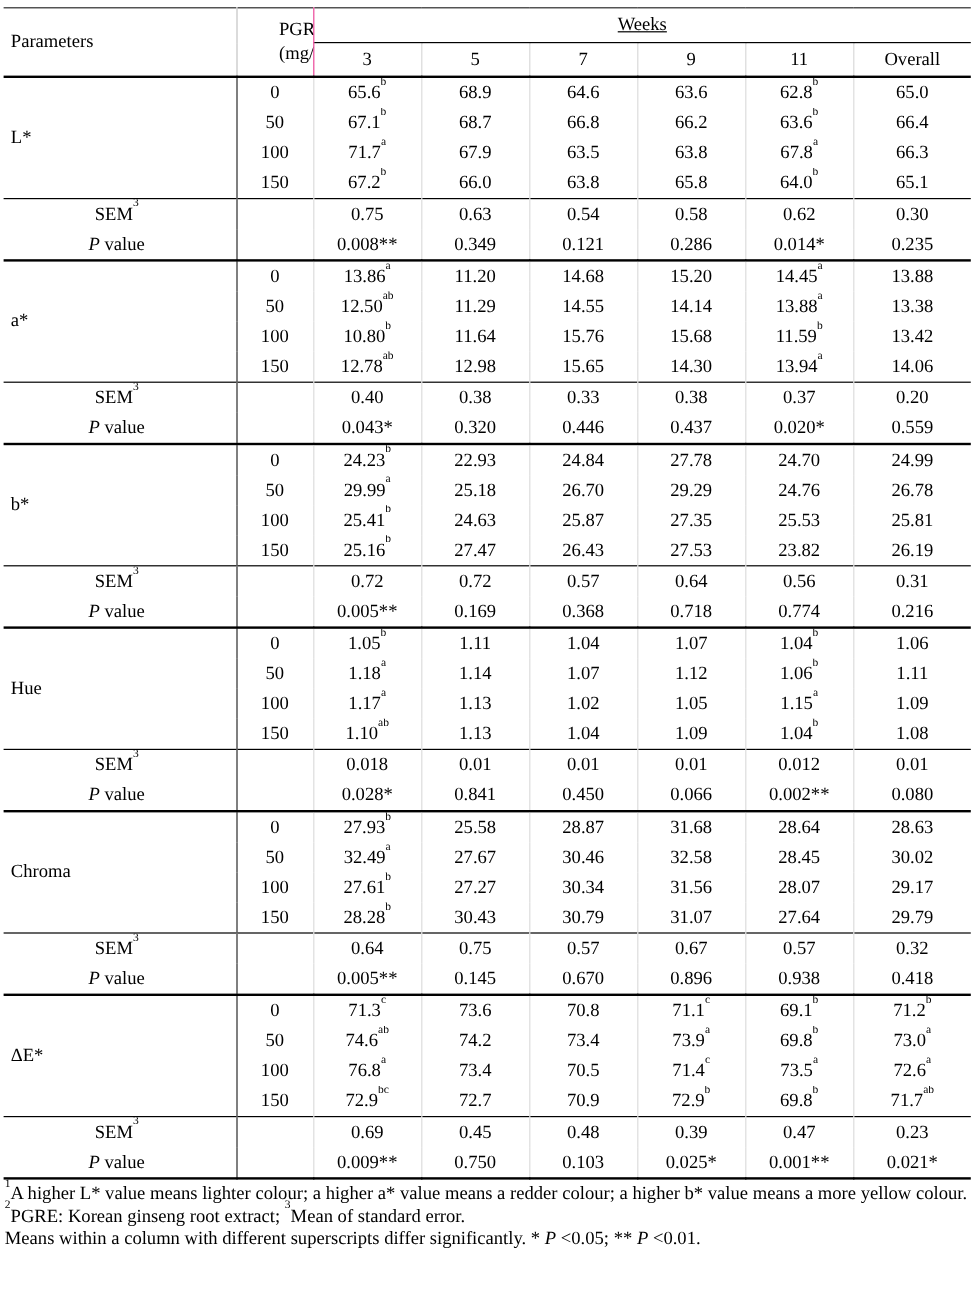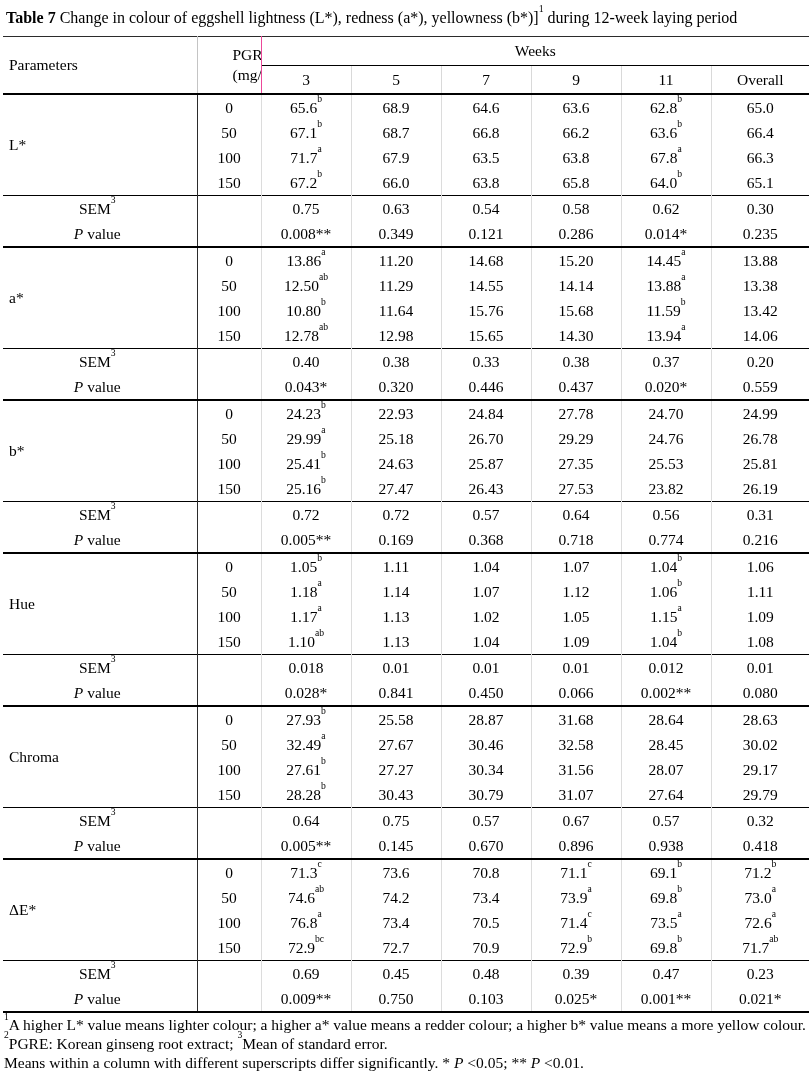--- a/index.html
+++ b/index.html
@@ -56,21 +56,21 @@
   th.h-parameters {
     text-align: left;
     padding-left: 6px;
     border-right: 1px solid #c4c4c4;
   }
   th.h-pgre {
     line-height: 20px;
     border-right: 1px solid #ec4899;
     padding-left: 35px;
   }
-  th.h-weeks { border-bottom: 1px solid #000000; }
+  th.h-weeks { border-bottom: 1px solid #000000; text-decoration: underline; }
   tr.h-sub th { height: 27px; border-right: 1px solid #d9d9d9; }
   tr.h-sub th:last-child { border-right: none; }
 
   tbody.section { border-top: 2px solid #000000; }
   tbody.section td { height: 25px; }
   tr.sem-row { border-top: 1.3px solid #000000; }
 
   td.param-cell {
     text-align: left;
     padding-left: 6px;
@@ -93,21 +93,20 @@
     width: 804px;
   }
   .footnote { margin: 0; }
   .footnote.justify { text-align: justify; }
 </style>
 </head>
 <body>
 
 <div class="page">
 
-  <p class="caption" id="caption"><b>Table 7</b><span> Change in colour of eggshell lightness (L*), redness (a*), yellowness (b*)]</span><sup>1</sup><span> during 12-week laying period</span></p>
 
   <table class="data">
     <colgroup>
       <col class="c-param">
         <col class="c-dose">
       <col class="c-week">
         <col class="c-week">
         <col class="c-week">
         <col class="c-week">
         <col class="c-week">

